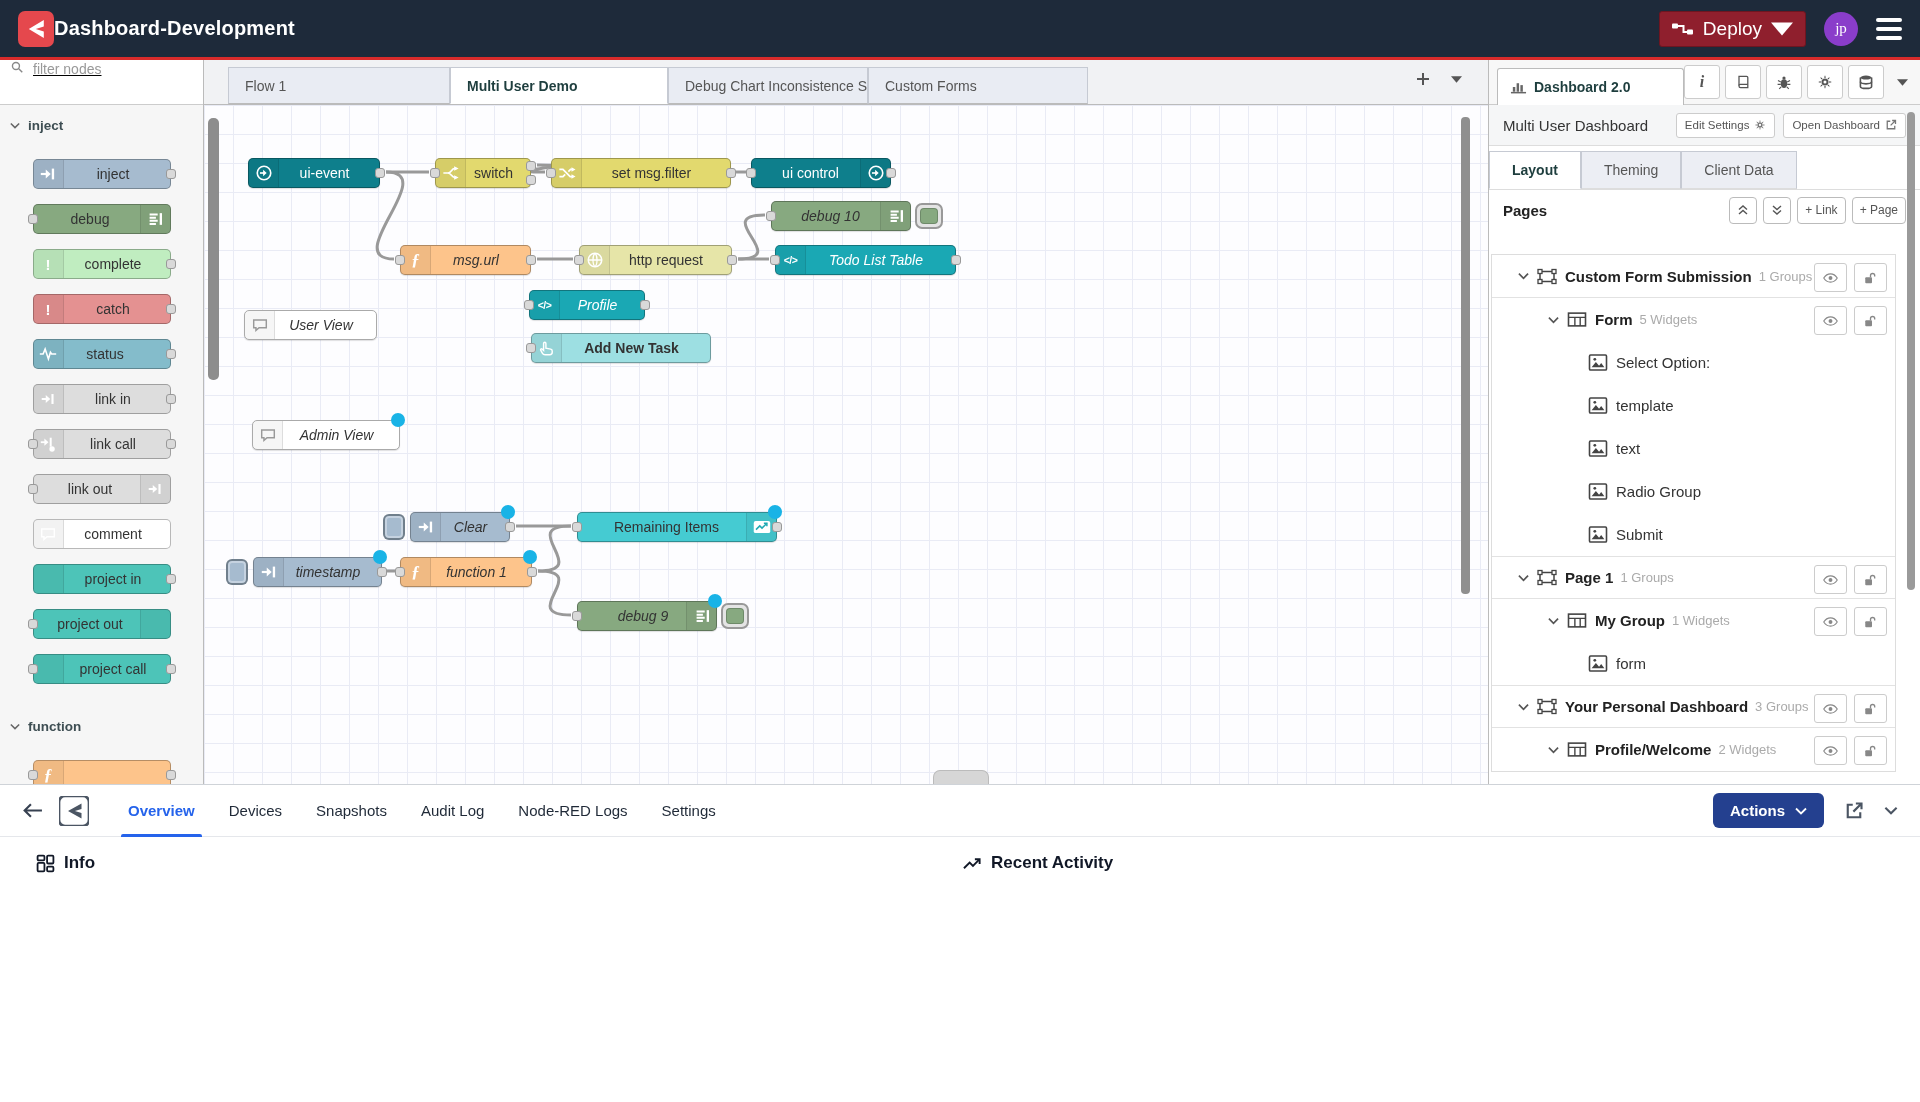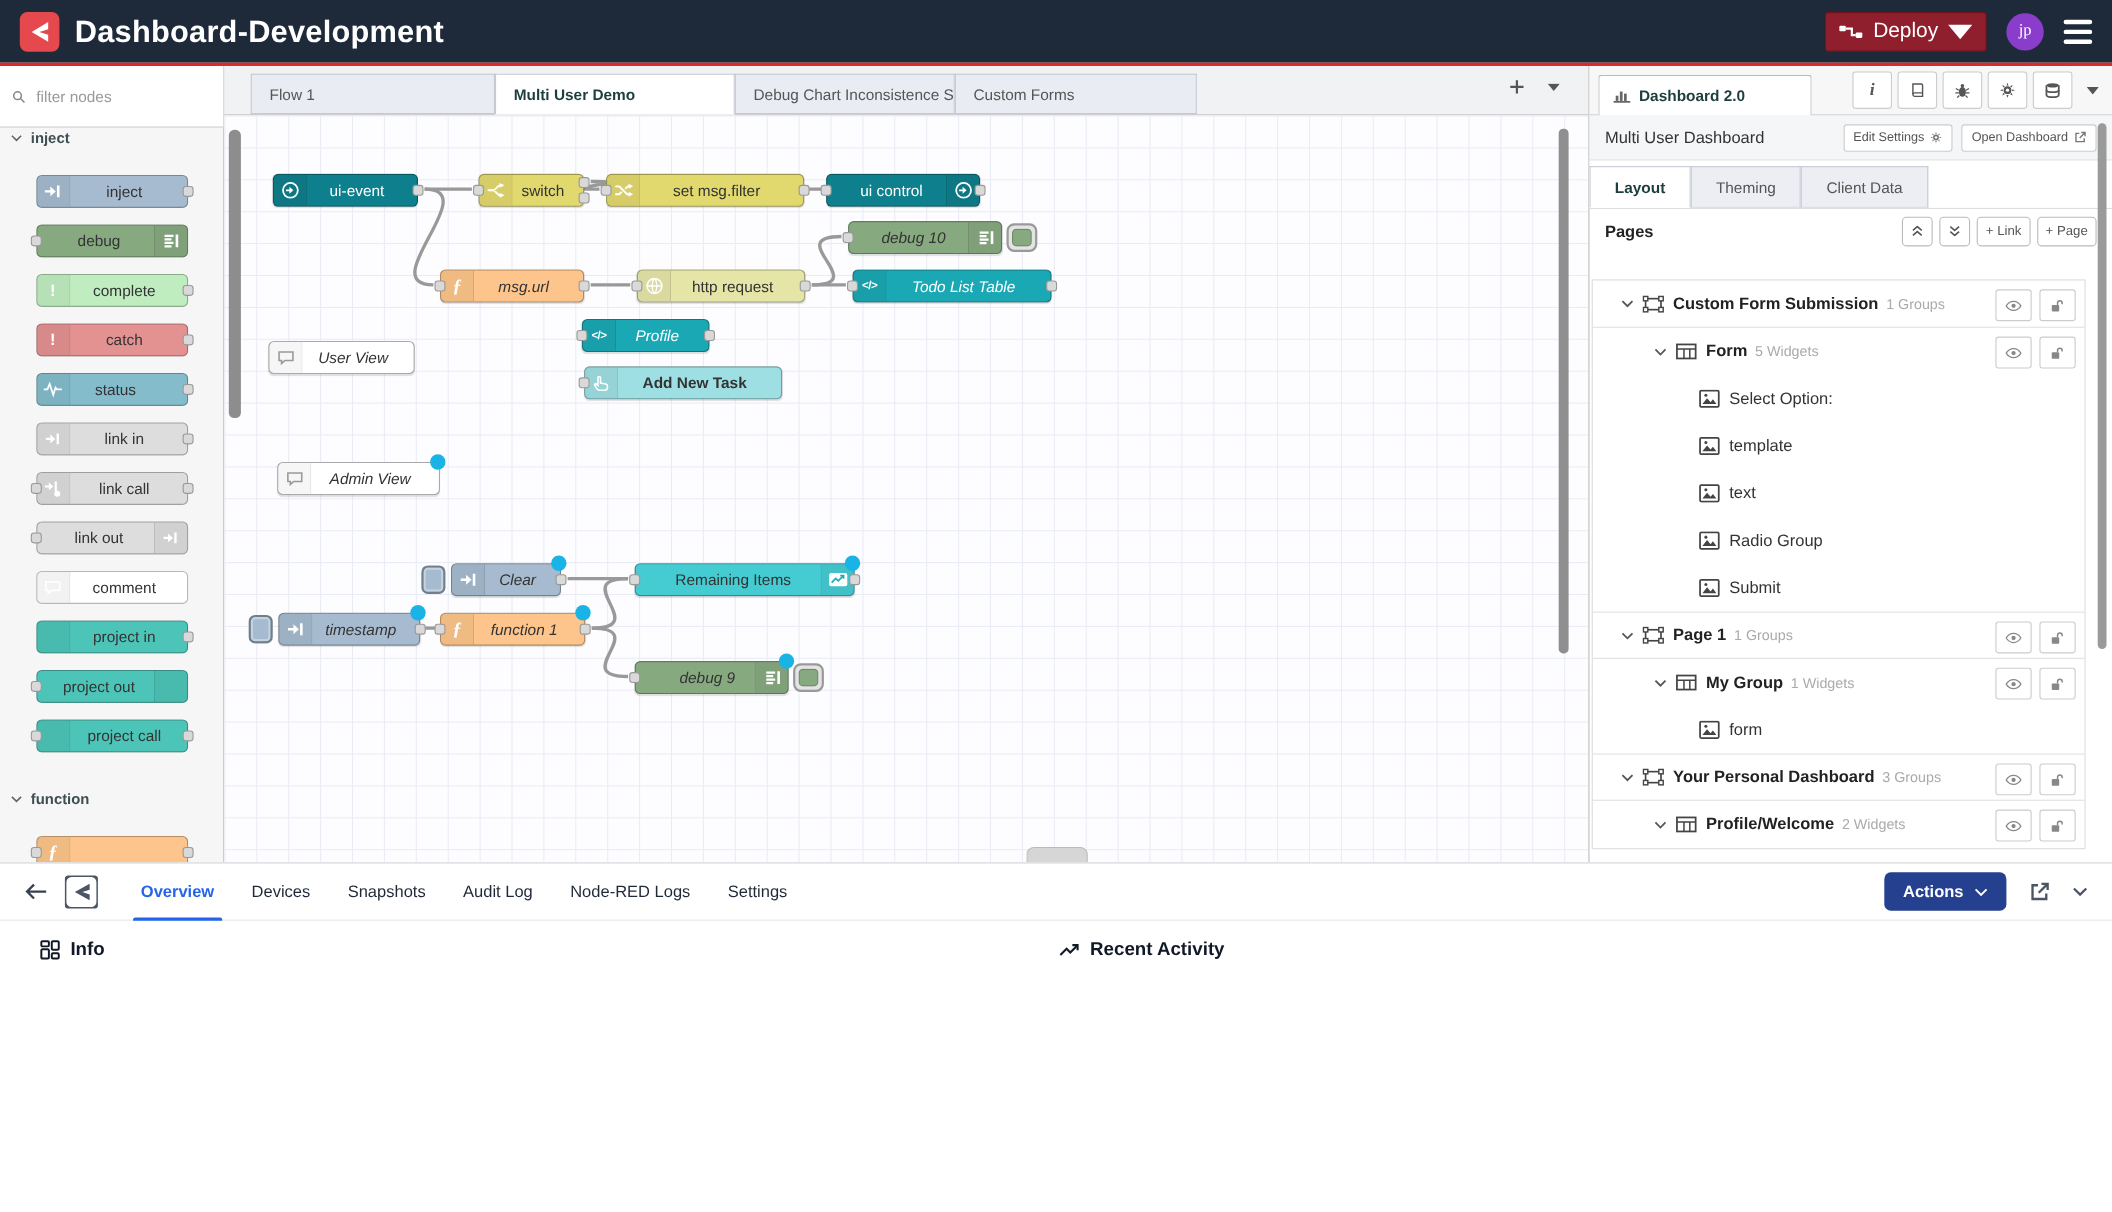--- a/index.html
+++ b/index.html
@@ -5,36 +5,36 @@
   html,body{margin:0;padding:0;background:#e5e5e5;font-family:"Liberation Sans",sans-serif;}
   .app{position:relative;width:1920px;height:1102px;background:#fff;overflow:hidden;}
   svg{display:block}
   .icon{display:inline-flex;align-items:center;justify-content:center}
   .icon svg{width:100%;height:100%}
 
   
   .hdr{position:absolute;left:0;top:0;width:100%;height:57px;background:#1e2a3a;display:flex;align-items:center;padding:0 18px;box-sizing:border-box;}
   .hdr-logo{width:36px;height:36px;border-radius:7px;background:#e5484d;display:flex;align-items:center;justify-content:center;}
   .hdr-logo svg{width:24px;height:24px}
-  .hdr-title{color:#fff;font-size:28px;font-weight:bold;margin-left:14px;letter-spacing:.2px;}
+  .hdr-title{color:#fff;font-size:20px;font-weight:bold;letter-spacing:.2px;}
   .hdr-right{margin-left:auto;display:flex;align-items:center;gap:18px;}
   .deploy-btn{background:#8f1f2d;border:1px solid #6e1520;color:#fff;border-radius:3px;height:36px;display:flex;align-items:center;padding:0 12px;gap:9px;font-size:19px;cursor:pointer;}
   .deploy-btn .icon{width:22px;height:16px;color:#fff}
   .deploy-caret{width:10px;height:6px;color:#e8b8bd}
   .avatar{width:34px;height:34px;border-radius:50%;background:#8a3dca;color:#fff;display:flex;align-items:center;justify-content:center;font-family:"Liberation Serif",serif;font-size:15px;}
   .burger{display:flex;flex-direction:column;gap:5px;cursor:pointer}
   .burger span{display:block;width:26px;height:4px;background:#fff;border-radius:2px}
   .redline{position:absolute;left:0;top:57px;width:100%;height:3px;background:#d92b2b;}
 
   
   .main{position:absolute;left:0;top:60px;width:1920px;height:724px;display:flex;}
 
   
   .palette{width:204px;background:#f6f6f6;border-right:1px solid #bbb;position:relative;box-sizing:border-box;flex:none;}
-  .pal-search{height:56px;background:#fff;border-bottom:1px solid #ccc;display:flex;align-items:center;padding:0 10px;gap:7px;box-sizing:border-box;}
+  .pal-search{height:45px;background:#fff;border-bottom:1px solid #ccc;display:flex;align-items:flex-start;padding:0 10px;gap:7px;box-sizing:border-box;text-decoration:underline;}
   .pal-search .icon{width:14px;height:14px;color:#888}
   .pal-search input{border:0;outline:0;font-size:14px;color:#555;width:150px;background:transparent;font-family:"Liberation Sans",sans-serif;}
   .pal-search input::placeholder{color:#999}
   .pal-list{position:absolute;top:45px;left:0;right:0;bottom:0;overflow:hidden;}
   .pal-cat{display:flex;align-items:center;gap:8px;padding:13px 10px 11px;font-size:13.5px;font-weight:bold;color:#3e4e53;}
   .pal-cat .icon{width:10px;height:7px;color:#666}
   .pnode{position:relative;width:138px;height:30px;margin:15px auto 0;border:1px solid rgba(0,0,0,.28);border-radius:5px;box-sizing:border-box;cursor:grab;}
   .fnode .iconregion,.pnode .iconregion{position:absolute;top:0;bottom:0;width:29px;background:rgba(0,0,0,.05);display:flex;align-items:center;justify-content:center;}
   .iconregion.left{left:0;border-right:1px solid rgba(0,0,0,.1);border-radius:4px 0 0 4px;}
   .iconregion.right{right:0;border-left:1px solid rgba(0,0,0,.1);border-radius:0 4px 4px 0;}
@@ -64,21 +64,21 @@
   .fnode.comment .iconregion{background:rgba(0,0,0,.035)}
   .fnode.comment .iconregion .icon{color:#999}
   .fnode .dot{position:absolute;width:14px;height:14px;border-radius:50%;background:#19b3e6;top:-8px;right:-6px;z-index:3}
   .inj-btn{position:absolute;left:-28px;top:1px;width:22px;height:26px;border-radius:6px;background:inherit;border:2px solid rgba(0,0,0,.32);box-sizing:border-box;box-shadow:inset 0 0 0 2px rgba(255,255,255,.35);cursor:pointer;}
   .dbg-btn{position:absolute;right:-33px;top:1px;width:28px;height:26px;border-radius:7px;background:#e4e4e4;border:2px solid #999;box-sizing:border-box;cursor:pointer;}
   .dbg-btn i{position:absolute;inset:3px;background:var(--c);border-radius:4px;border:1px solid rgba(0,0,0,.18)}
   .canvas-scrollbar{position:absolute;right:18px;width:9px;border-radius:4px;background:#8f8f8f;z-index:5}
   .canvas-handle{position:absolute;bottom:0;width:54px;height:13px;background:#d6d6d6;border:1px solid #bbb;border-bottom:0;border-radius:7px 7px 0 0;z-index:5}
 
   
-  .sidebar{width:476px;border-left:1px solid #bbb;background:#fff;position:relative;box-sizing:border-box;flex:none;font-size:14px;}
+  .sidebar{width:432px;border-left:1px solid #bbb;background:#fff;position:relative;box-sizing:border-box;flex:none;font-size:14px;}
   .sb-head{height:45px;border-bottom:1px solid #ccc;display:flex;align-items:center;padding:0 8px;box-sizing:border-box;background:#f7f7f7;}
   .sb-title-tab{height:36px;margin-top:8px;background:#fff;border:1px solid #bbb;border-bottom:0;border-radius:3px 3px 0 0;display:flex;align-items:center;gap:7px;padding:0 12px;width:168px;color:#1e3e3e;font-weight:bold;}
   .sb-title-tab .icon{width:17px;height:14px;color:#666}
   .sb-tools{margin-left:auto;display:flex;align-items:center;gap:5px;}
   .sb-toolbtn{width:34px;height:32px;background:#fff;border:1px solid #ccc;border-radius:3px;display:flex;align-items:center;justify-content:center;color:#555;cursor:pointer;}
   .sb-toolbtn .icon{width:16px;height:16px}
   .txticon{font-family:"Liberation Serif",serif;font-weight:bold;font-size:16px;font-style:italic}
   .sb-caret{width:11px;height:7px;color:#555;margin:0 4px 0 8px;cursor:pointer}
   .sb-sub{height:41px;background:#f5f6f7;border-bottom:1px solid #ddd;display:flex;align-items:center;padding:0 14px;box-sizing:border-box;}
   .sb-subname{font-size:15px;color:#333;}

